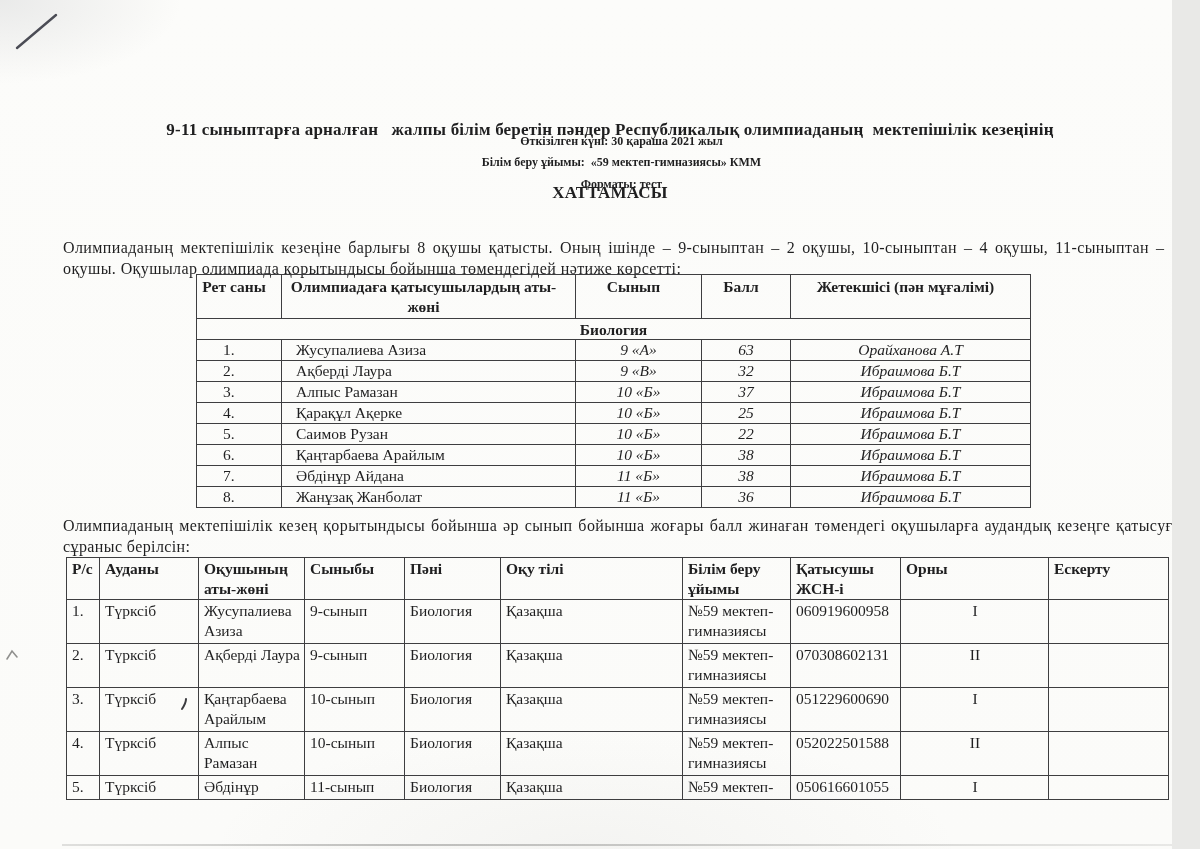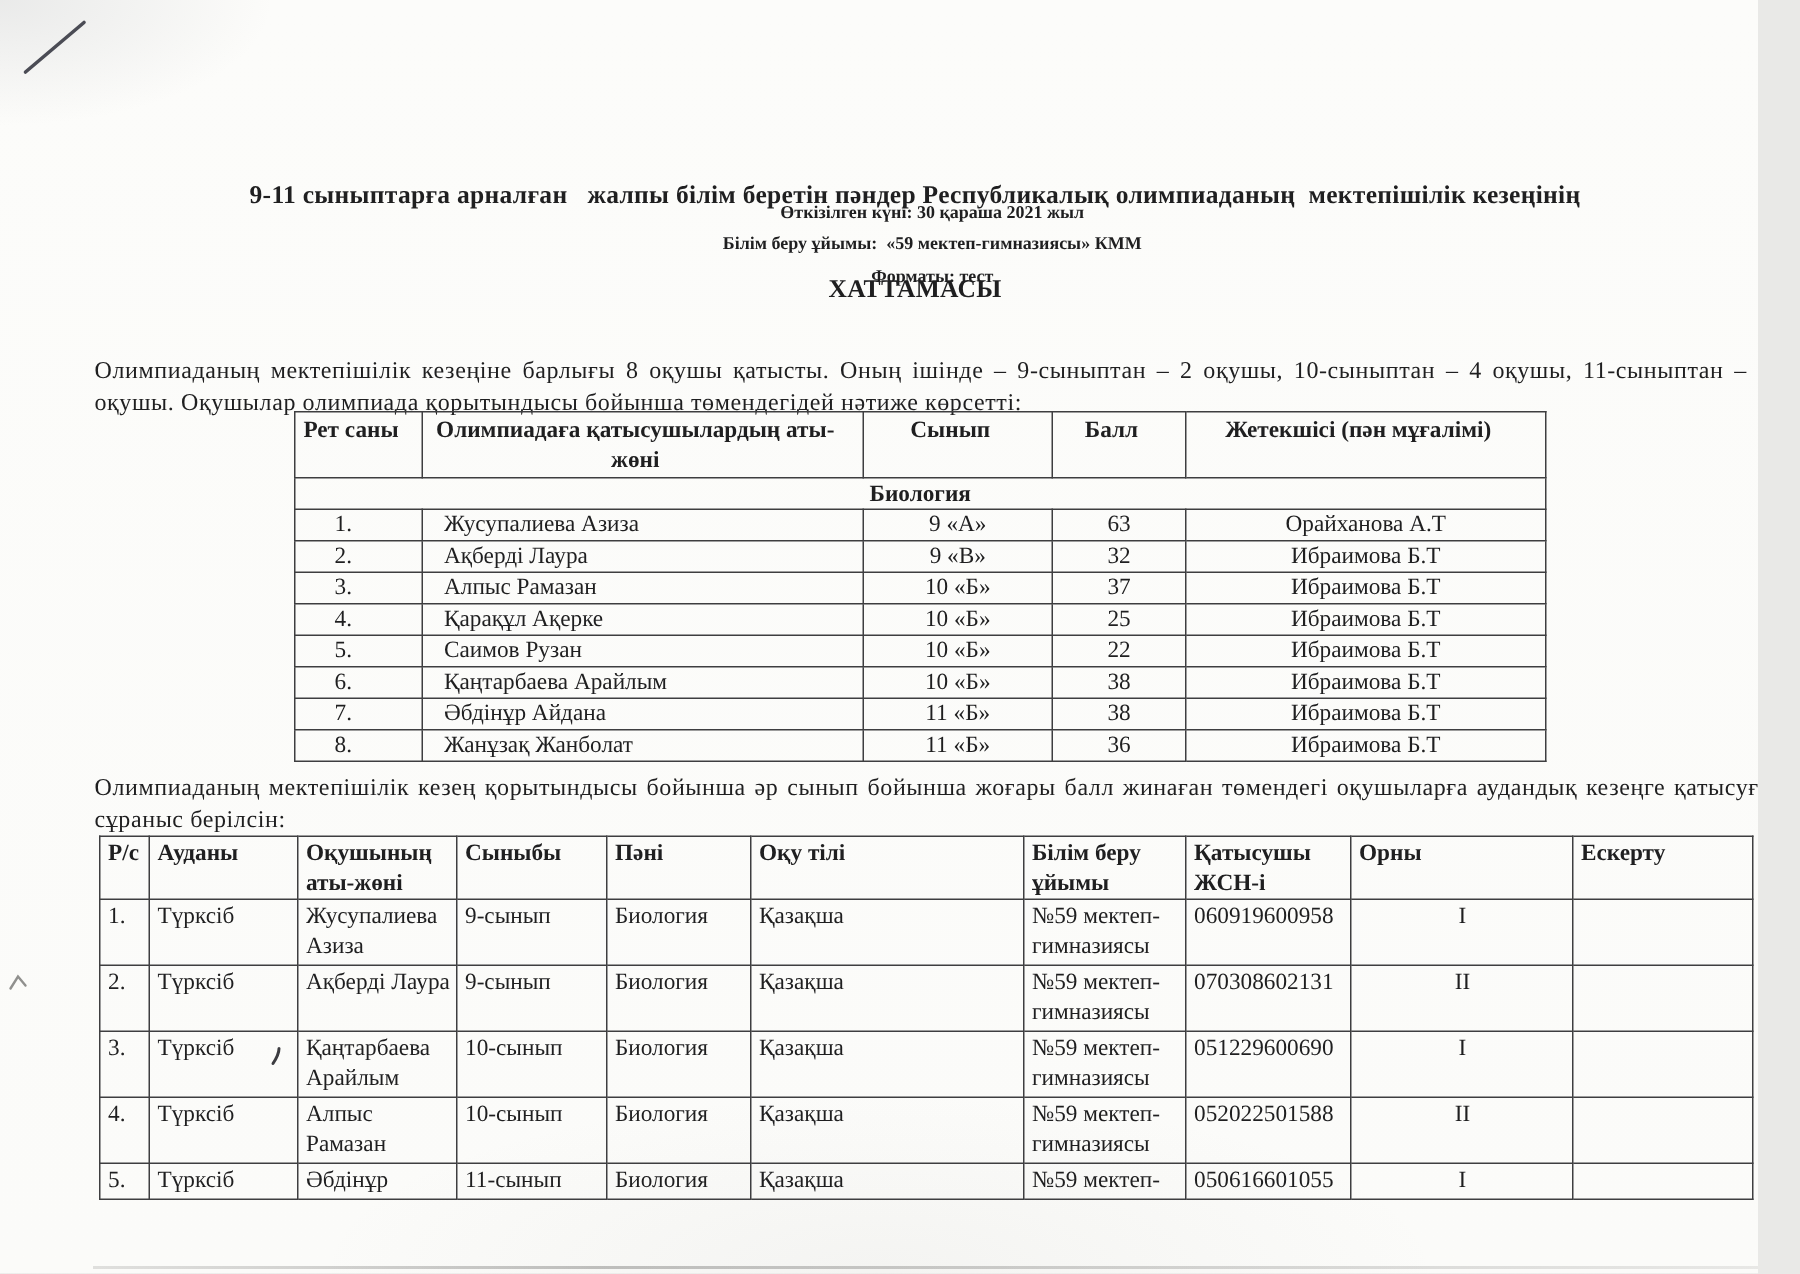--- a/index.html
+++ b/index.html
@@ -103,21 +103,21 @@
     padding: 0;
   }
   #results-table tbody td {
     height: 18px;
     line-height: 18px;
     padding: 1px 2px;
     vertical-align: middle;
   }
   #results-table td.c-num  { padding-left: 26px; }
   #results-table td.c-name { padding-left: 14px; }
-  #results-table td.c-mid  { text-align: center; }
+  #results-table td.c-mid  { text-align: center; font-style: italic; }
 
   
   #district-table {
     left: 66px; top: 557px;
     width: 1102px;
     font-size: 15.5px;
   }
   #district-table th {
     height: 40px;
     line-height: 20px;

